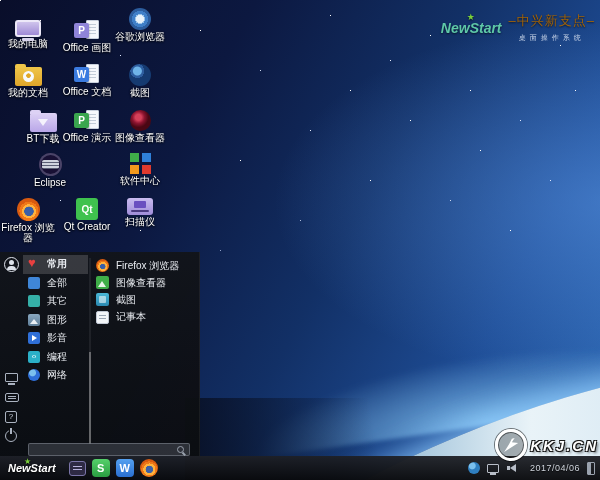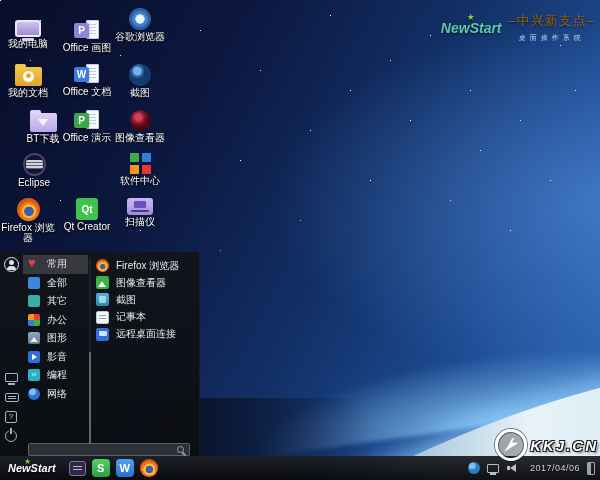--- a/index.html
+++ b/index.html
@@ -139,21 +139,21 @@
   .ri-keyboard::after { content:''; position:absolute; left:2px; top:2px; width:8px; height:1px;
     background:#aab2c0; box-shadow:0 2px 0 #aab2c0; }
   .ri-help { top:159px; width:12px; height:12px; border:1.5px solid #aab2c0; border-radius:2px;
     color:#c8ced8; font-size:8px; line-height:9px; text-align:center; }
   .ri-power { top:178px; width:12px; height:12px; border:1.5px solid #aab2c0; border-radius:50%; position:absolute; }
   .ri-power::before { content:''; position:absolute; left:50%; top:-3px; width:2px; height:6px;
     margin-left:-1px; background:#aab2c0; box-shadow:0 0 0 1px rgba(11,13,17,0.97); }
 
   .cats { position:absolute; left:23px; top:3px; width:65px; list-style:none; }
   .cat { height:18.5px; display:flex; align-items:center; gap:7px; padding-left:5px; cursor:pointer; }
-  .cat.selected { background:rgba(255,255,255,0.16); }
+  .cat.selected { background:rgba(255,255,255,0.16);font-weight:bold; }
   .cat-label { color:#e8ebf0; font-size:10px; }
   .ci { width:12px; height:12px; border-radius:2px; flex:0 0 auto; position:relative; }
   .ci-heart { background:none; }
   .ci-heart::before { content:'\2665'; color:#e84040; font-size:13px; line-height:11px; position:absolute; left:0; top:-1px; }
   .ci-recent { background:#6268e0; }
   .ci-all { background:#3f86d8; }
   .ci-other { background:#35b0a8; }
   .ci-office { background: conic-gradient(#e04038 0 25%, #3fae49 0 50%, #2f80d8 0 75%, #f2991d 0); }
   .ci-graphics { background:linear-gradient(#8aa8c0,#5f7f9a); }
   .ci-graphics::after { content:''; position:absolute; left:2px; bottom:2px;
@@ -308,21 +308,21 @@
         <div class="di di-office-impress di-office">
           <span class="sheet"></span>
           <span class="tile">P</span>
         </div>
         <div class="di-label">Office 演示</div>
       </div>
       <div class="dicon" style="left: 112px; top: 110px;">
         <div class="di di-recorder"></div>
         <div class="di-label">图像查看器</div>
       </div>
-      <div class="dicon" style="left: 0px; top: 153px; padding-left: 12px;">
+      <div class="dicon" style="left: 16px; top: 153px; padding-left: 12px;">
         <div class="di di-eclipse"></div>
         <div class="di-label">Eclipse</div>
       </div>
       <div class="dicon" style="left: 112px; top: 153px;">
         <div class="di di-software"></div>
         <div class="di-label">软件中心</div>
       </div>
       <div class="dicon" style="left: 0px; top: 198px;">
         <div class="di di-firefox"></div>
         <div class="di-label">Firefox 浏览器</div>
@@ -351,24 +351,20 @@
           <span class="ci ci-heart"></span>
           <span class="cat-label">常用</span>
         </li>
         <li class="cat">
           <span class="ci ci-all"></span>
           <span class="cat-label">全部</span>
         </li>
         <li class="cat">
           <span class="ci ci-other"></span>
           <span class="cat-label">其它</span>
-        </li>
-        <li class="cat">
-          <span class="ci ci-office"></span>
-          <span class="cat-label">办公</span>
         </li>
         <li class="cat">
           <span class="ci ci-graphics"></span>
           <span class="cat-label">图形</span>
         </li>
         <li class="cat">
           <span class="ci ci-media"></span>
           <span class="cat-label">影音</span>
         </li>
         <li class="cat">
@@ -391,24 +387,20 @@
           <span class="ai ai-viewer"></span>
           <span class="app-label">图像查看器</span>
         </li>
         <li class="app">
           <span class="ai ai-shot"></span>
           <span class="app-label">截图</span>
         </li>
         <li class="app">
           <span class="ai ai-notepad"></span>
           <span class="app-label">记事本</span>
-        </li>
-        <li class="app">
-          <span class="ai ai-rdp"></span>
-          <span class="app-label">远程桌面连接</span>
         </li>
       </ul>
 
     <div class="menu-search">
       <input type="text" placeholder="" style="">
       <span class="mag"></span>
     </div>
   </div>
 
   <div class="taskbar">

